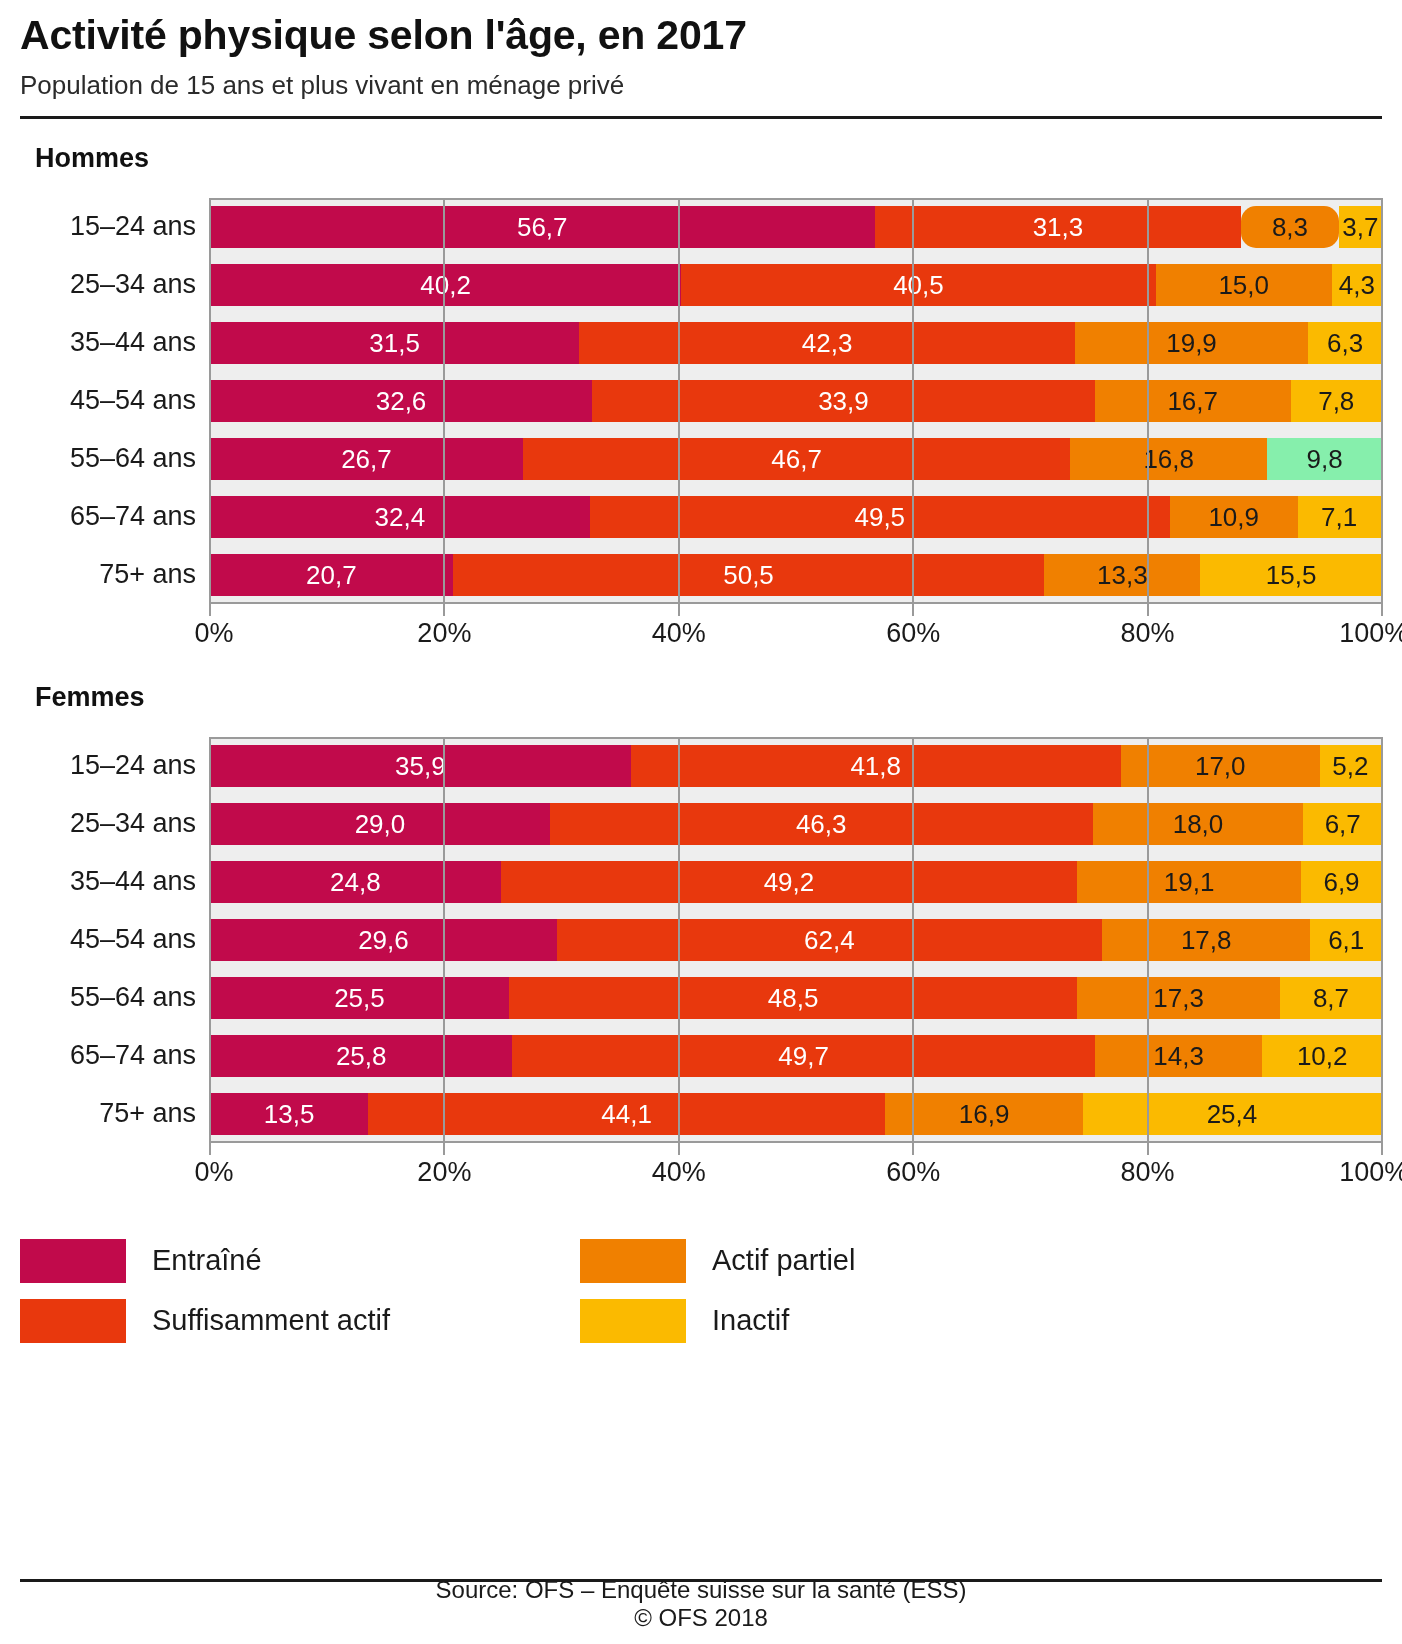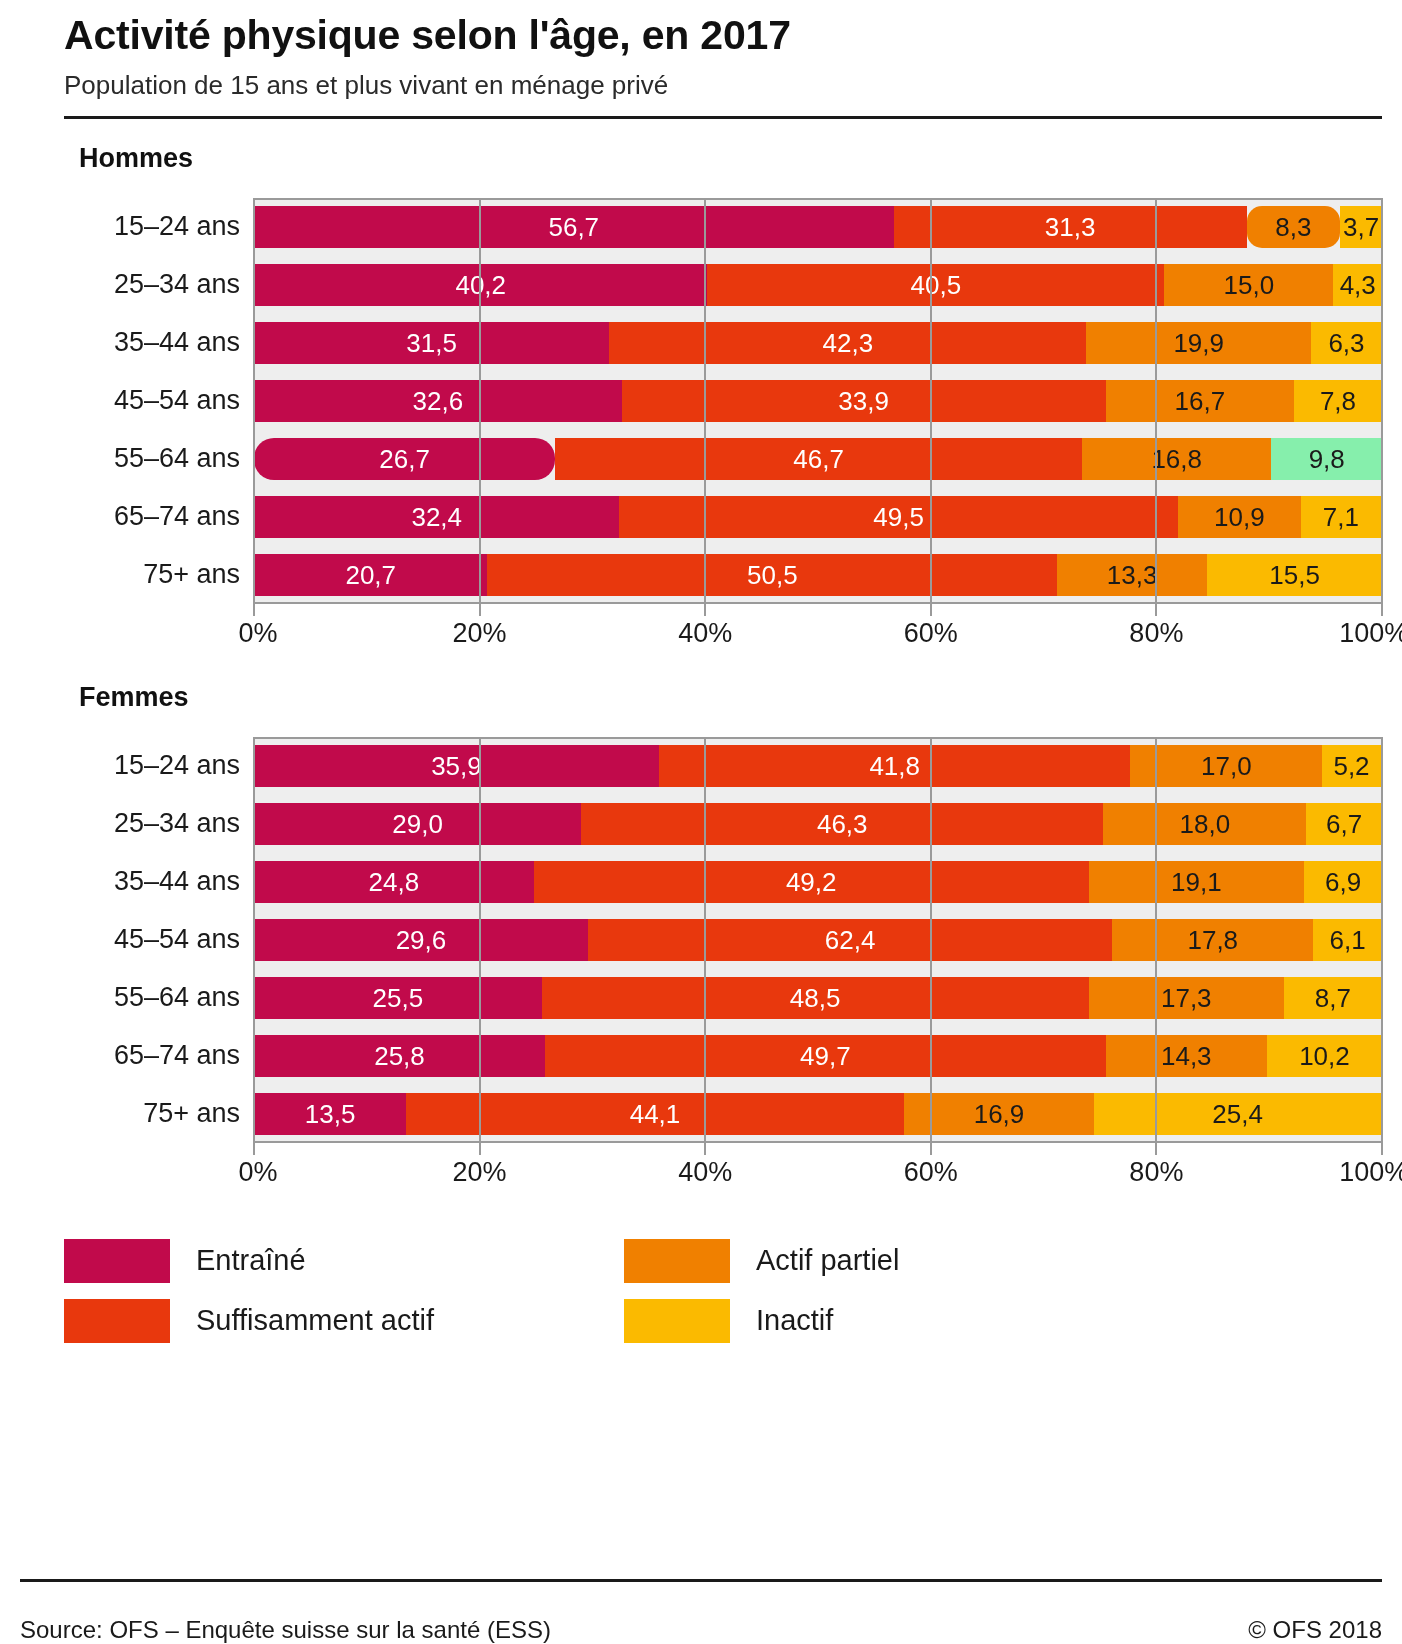--- a/index.html
+++ b/index.html
@@ -4,21 +4,21 @@
 <style>
   html,body{margin:0;padding:0;}
   body{
     width:1402px; height:1644px;
     background:#ffffff;
     font-family:"Liberation Sans", sans-serif;
     color:#1a1a1a;
     -webkit-font-smoothing:antialiased;
     overflow:hidden;
   }
-  .page{ position:relative; width:1402px; height:1644px; box-sizing:border-box;padding-left:44px; }
+  .page{ position:relative; width:1402px; height:1644px; box-sizing:border-box; }
 
   
   .header{ padding:14px 20px 0 20px; }
   .title{
     font-size:41px; font-weight:bold; letter-spacing:-0.2px;
     line-height:1.05; margin:0 0 14px 0; color:#111;
   }
   .subtitle{
     font-size:26px; font-weight:normal; color:#2b2b2b;
     line-height:1.1; margin:0 0 16px 0;
@@ -110,23 +110,23 @@
   .legend-item{ display:flex; align-items:center; }
   .swatch{ width:106px; height:44px; flex:0 0 106px; }
   .legend-label{ font-size:29px; color:#1a1a1a; margin-left:26px; white-space:nowrap; }
 
   
   .rule-bottom{
     position:absolute; left:20px; right:20px; bottom:62px;
     height:3px; background:#1a1a1a;
   }
   .footer{
-    position:absolute; left:20px; right:20px; bottom:0;
+    position:absolute; left:20px; right:20px; bottom:12px;
     display:flex; justify-content:space-between; align-items:center;
-    font-size:24px; color:#1a1a1a;
+    font-size:24px; color:#1a1a1a;flex-direction:column;
   }
 </style>
 </head>
 <body>
 
 <div class="page">
 
   <div class="header">
     <h1 class="title">Activité physique selon l'âge, en 2017</h1>
     <div class="subtitle">Population  de 15 ans et plus vivant en ménage privé</div>
@@ -178,21 +178,21 @@
                 <div class="seg s1" style="width: 42.9%; background: rgb(232, 56, 13);">33,9</div>
                 <div class="seg s2" style="width: 16.7%; background: rgb(240, 128, 0);">16,7</div>
                 <div class="seg s3" style="width: 7.8%; background: rgb(251, 186, 0);">7,8</div>
               </div>
             </div>
           </div>
           <div class="row">
             <div class="cat-label">55–64 ans</div>
             <div class="track">
               <div class="bar">
-                <div class="seg s0" style="width: 26.7%; background: rgb(193, 10, 75); border-radius: 20px;">26,7</div>
+                <div class="seg s0" style="width: 26.7%; background: rgb(193, 10, 75);">26,7</div>
                 <div class="seg s1" style="width: 46.7%; background: rgb(232, 56, 13);">46,7</div>
                 <div class="seg s2" style="width: 16.8%; background: rgb(240, 128, 0);">16,8</div>
                 <div class="seg s3" style="width: 9.8%; background: #86efac;">9,8</div>
               </div>
             </div>
           </div>
           <div class="row">
             <div class="cat-label">65–74 ans</div>
             <div class="track">
               <div class="bar">

